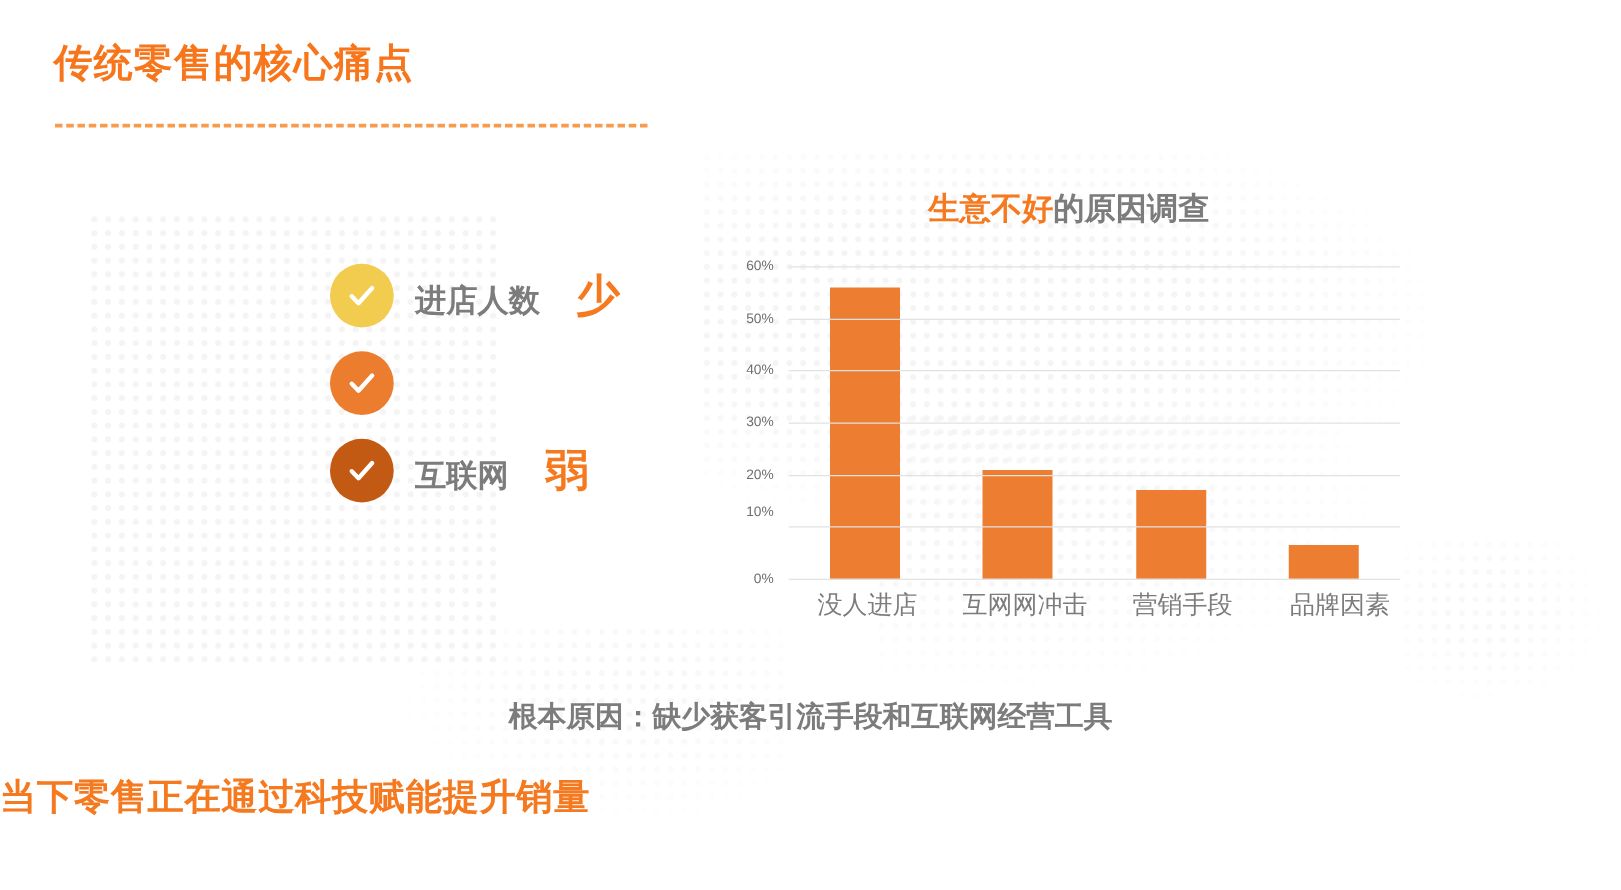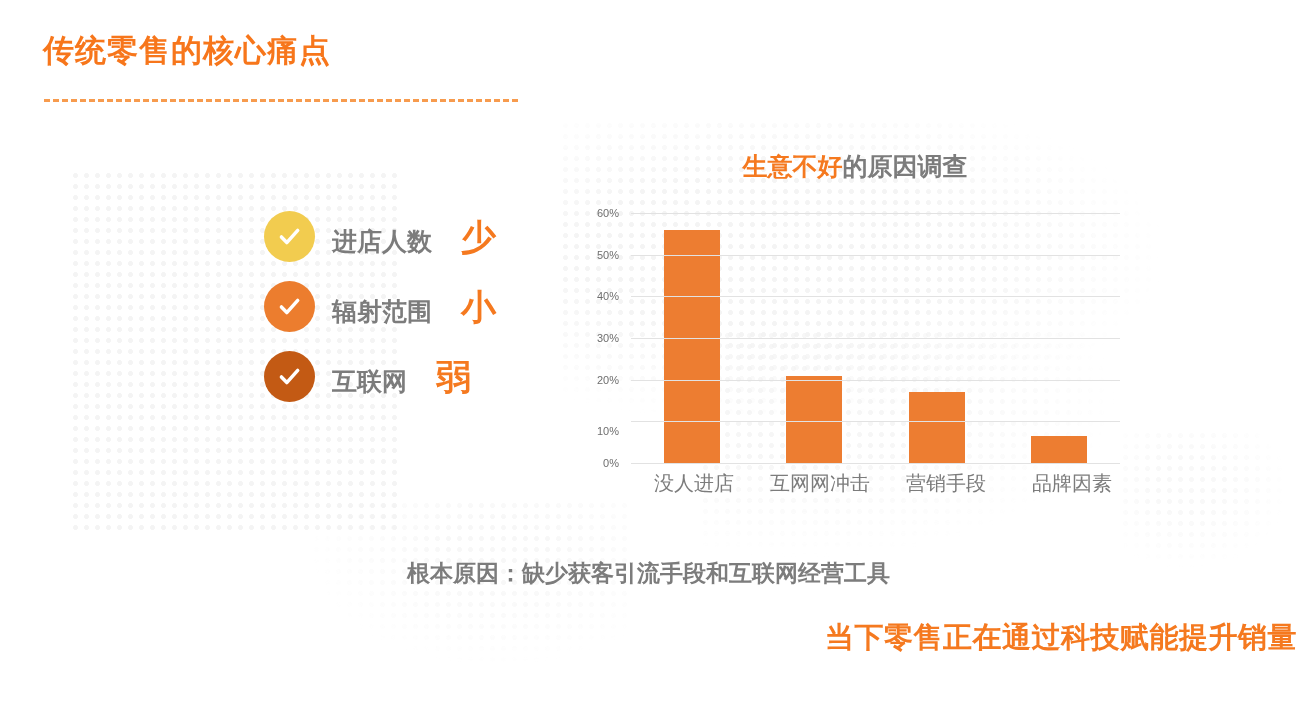--- a/index.html
+++ b/index.html
@@ -199,21 +199,21 @@
     font-size: 23px;
     font-weight: bold;
     color: #7C7C7C;
     white-space: nowrap;
   }
   .footer-cta {
     position: absolute;
     left: 0;
     top: 618px;
     width: 1297px;
-    text-align: right;
+    text-align: left;
     font-size: 29px;
     font-weight: bold;
     color: #F5791F;
     letter-spacing: .5px;
     white-space: nowrap;
   }
 </style>
 </head>
 <body>
 
@@ -240,24 +240,20 @@
     </span>
   </div>
 
 
   <div class="bullet-row">
     <span class="check-circle" style="background:#EC7D2E">
       <svg width="27" height="27" viewBox="0 0 24 24" aria-hidden="true">
         <path d="M4.8 12.4 L9.6 17.4 L19.3 6.6" fill="none" stroke="#ffffff" stroke-width="3.1" stroke-linecap="round" stroke-linejoin="round"></path>
       </svg>
     </span>
-    <span class="bullet-text">
-      <span>辐射范围</span>
-        <span class="bullet-accent">小</span>
-    </span>
   </div>
 
   <div class="bullet-row">
     <span class="check-circle" style="background:#C35A14">
       <svg width="27" height="27" viewBox="0 0 24 24" aria-hidden="true">
         <path d="M4.8 12.4 L9.6 17.4 L19.3 6.6" fill="none" stroke="#ffffff" stroke-width="3.1" stroke-linecap="round" stroke-linejoin="round"></path>
       </svg>
     </span>
     <span class="bullet-text">
       <span>互联网</span>
@@ -266,21 +262,21 @@
   </div>
 
 </div>
 
 <div class="chart-wrap">
   <div class="chart-title"><span class="hl">生意不好</span><span class="rest">的原因调查</span></div>
 
   <div class="plot">
     <div class="y-axis">
         <div class="y-tick" style="top: 250px;">0%</div>
-        <div class="y-tick" style="top: 218px;">10%</div>
+        <div class="y-tick" style="top: 197px;">10%</div>
         <div class="y-tick" style="top: 166.667px;">20%</div>
         <div class="y-tick" style="top: 125px;">30%</div>
         <div class="y-tick" style="top: 83.3333px;">40%</div>
         <div class="y-tick" style="top: 41.6667px;">50%</div>
         <div class="y-tick" style="top: 0px;">60%</div>
       </div>
     <div class="plot-area">
       <div class="bars">
           <div class="bar-slot">
             <div class="bar" title="没人进店 56%" style="height: 233.333px; background: rgb(237, 125, 49);"></div>

